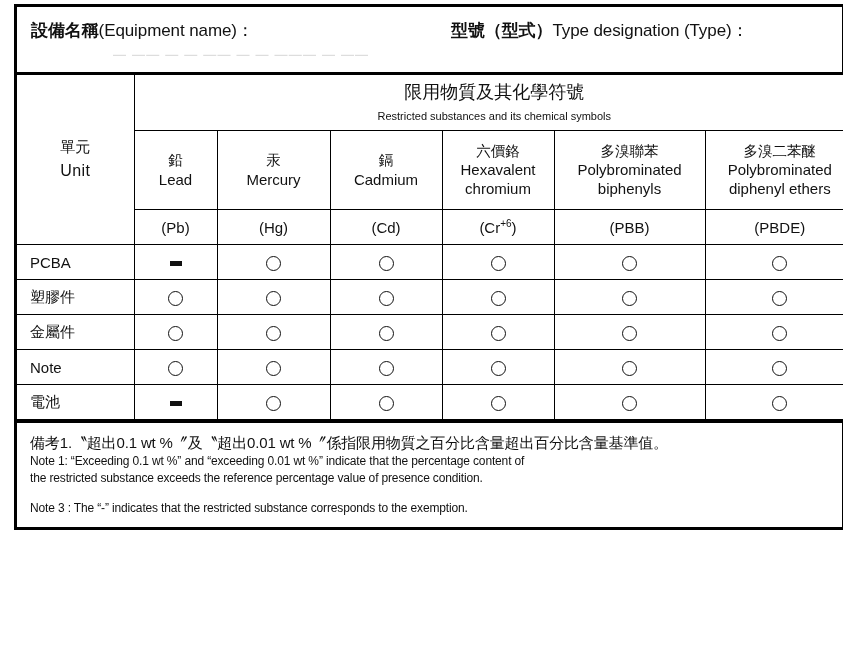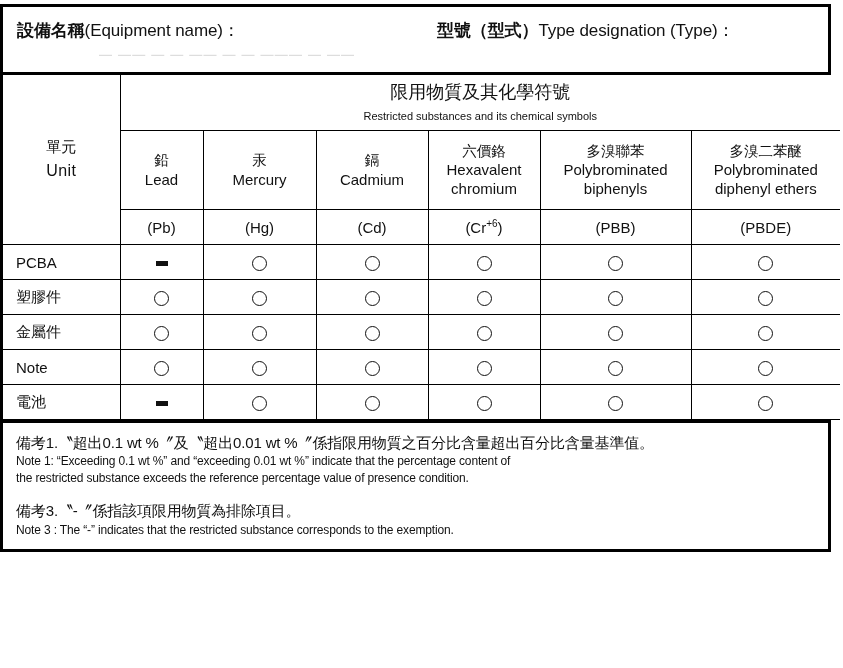--- a/index.html
+++ b/index.html
@@ -13,21 +13,21 @@
     font-family: "Liberation Sans", "DejaVu Sans", sans-serif;
     color: #111111;
     overflow: hidden;
   }
 
   .sheet {
     position: relative;
     width: 774px;
     height: 668px;
     box-sizing: border-box;
-    padding: 4px 6px 4px 0;
+    padding: 4px 6px 4px 14px;
   }
 
   
   .frame {
     box-sizing: border-box;
     width: 831px;
     margin: 0 auto;
     border: 3px solid #000;
     background: #fff;
   }
@@ -300,19 +300,18 @@
       </tbody>
     </table>
 
     <div class="notes">
       <div class="note-block">
         <div class="note-line cjk-line">備考1.〝超出0.1 wt %〞及〝超出0.01 wt %〞係指限用物質之百分比含量超出百分比含量基準值。</div>
         <div class="note-line">Note 1:  “Exceeding 0.1 wt %”  and  “exceeding 0.01 wt %”  indicate that the percentage content of</div>
         <div class="note-line">the restricted substance exceeds the reference percentage value of presence condition.</div>
       </div>
       <div class="note-block">
-        <div class="note-line cjk-line">備考3.〝-〞係指該項限用物質為排除項目。</div>
         <div class="note-line">Note 3 : The  “-”  indicates that the restricted substance corresponds to the exemption.</div>
       </div>
     </div>
 
   </div>
 </div>
 
 </body></html>

